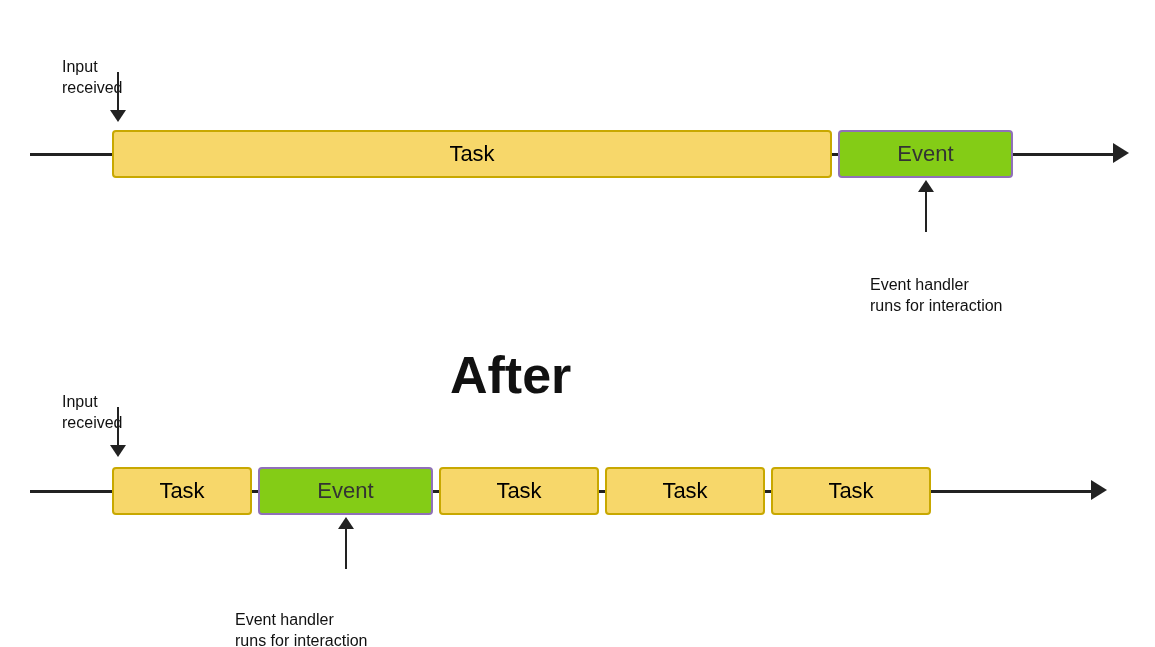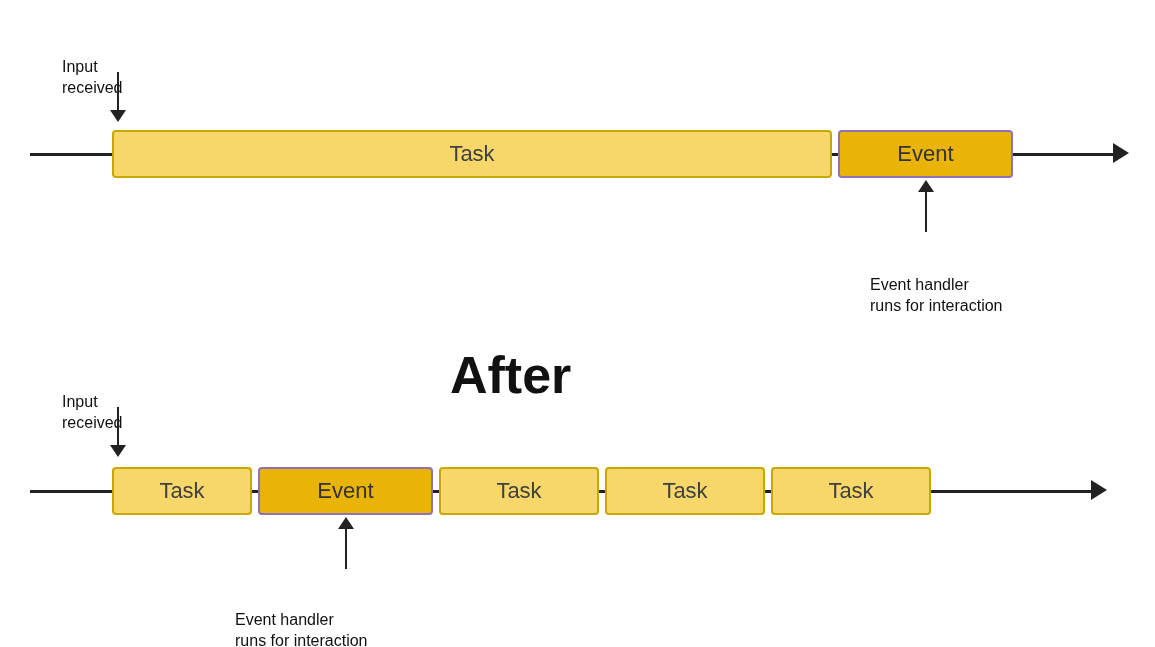--- a/index.html
+++ b/index.html
@@ -52,25 +52,25 @@
       justify-content: center;
       font-size: 22px;
       font-weight: 500;
       border: 2.5px solid #b8860b;
       border-radius: 4px;
     }
 
     .box-task {
       background: #f7d76a;
       border-color: #c8a800;
-      color: #404040;
+      color: #000000;
     }
 
     .box-event {
-      background: #eab308;
+      background: #84cc16;
       border-color: #9070b8;
       color: #333;
     }
 
     
     .annotation {
       position: absolute;
       font-size: 16px;
       color: #111;
       line-height: 1.3;

